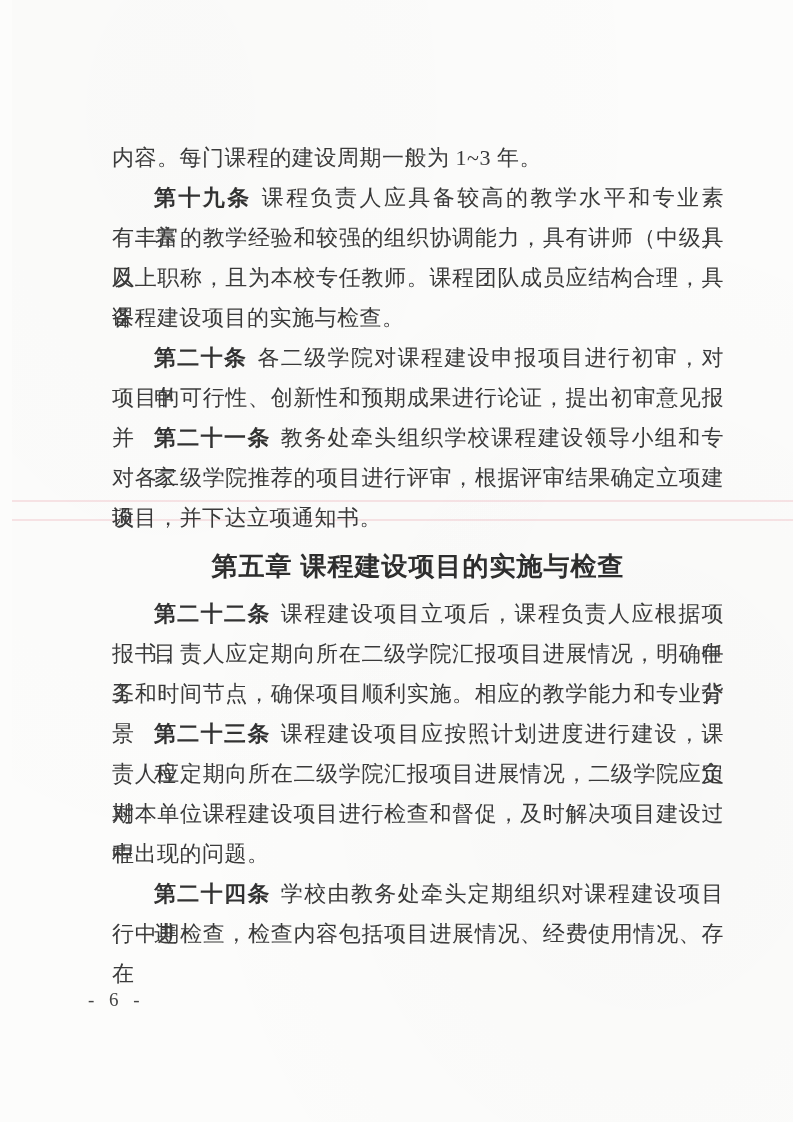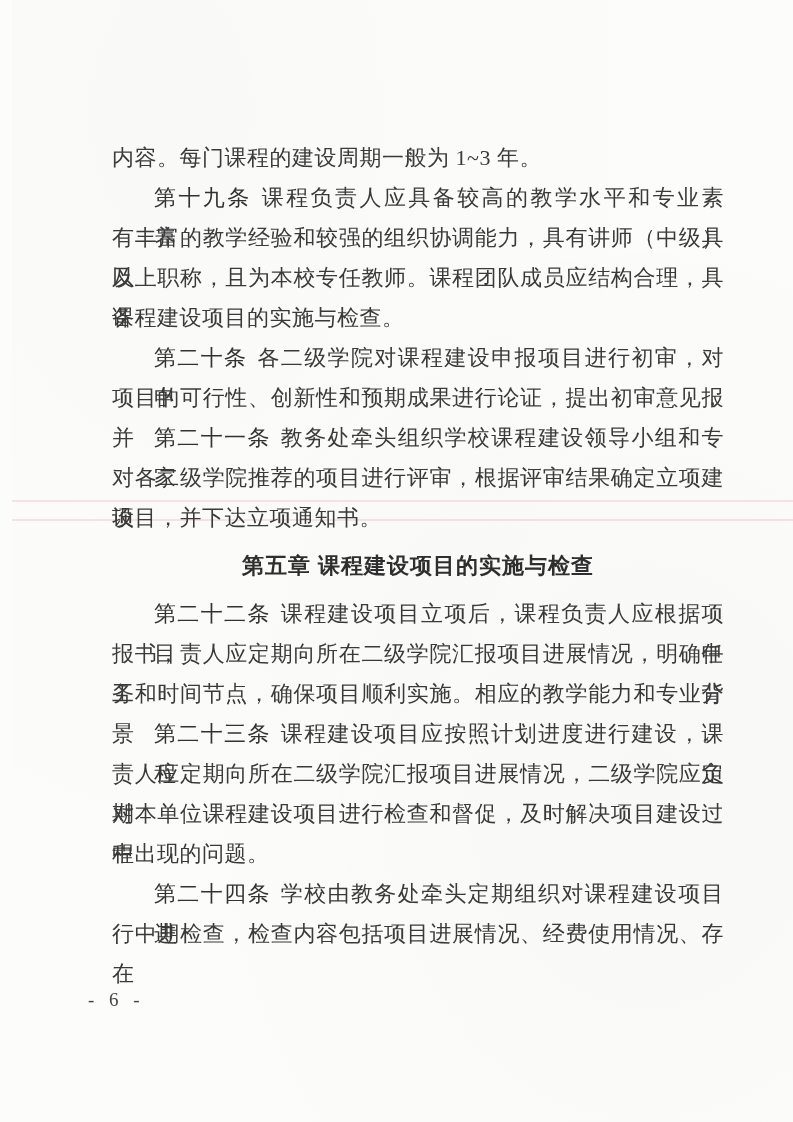--- a/index.html
+++ b/index.html
@@ -14,25 +14,25 @@
     radial-gradient(ellipse at 20% 10%, rgba(0,0,0,0.012), transparent 60%),
     radial-gradient(ellipse at 80% 70%, rgba(0,0,0,0.015), transparent 55%),
     #fcfcfb;}
   .content{position:absolute;left:100px;top:138px;width:612px;}
   .line{
     box-sizing:border-box;width:612px;height:40px;line-height:40px;
     font-size:22px;letter-spacing:0.5px;text-align:left;
   }
   .line.j{text-align:justify;text-align-last:justify;}
   .line.i{padding-left:42px;}
-  .label{font-weight:normal;color:#323232;margin-right:10px;}
+  .label{font-weight:bold;color:#323232;margin-right:10px;}
   .heading{
     box-sizing:border-box;width:612px;height:56px;line-height:56px;
     text-align:center;font-family:"Liberation Sans","DejaVu Sans",sans-serif;
-    font-weight:700;font-size:22px;letter-spacing:1px;color:#2e2e2e;
+    font-weight:700;font-size:26px;letter-spacing:1px;color:#2e2e2e;
   }
   .pagenum{
     position:absolute;left:76px;top:986px;height:28px;line-height:28px;
     font-size:19px;letter-spacing:5px;color:#454545;
   }
   .bleed{position:absolute;left:0;width:793px;height:2px;background:rgba(233,162,172,0.28);}
   .bleed.b1{top:500px;}
   .bleed.b2{top:519px;}
 </style>
 </head>

